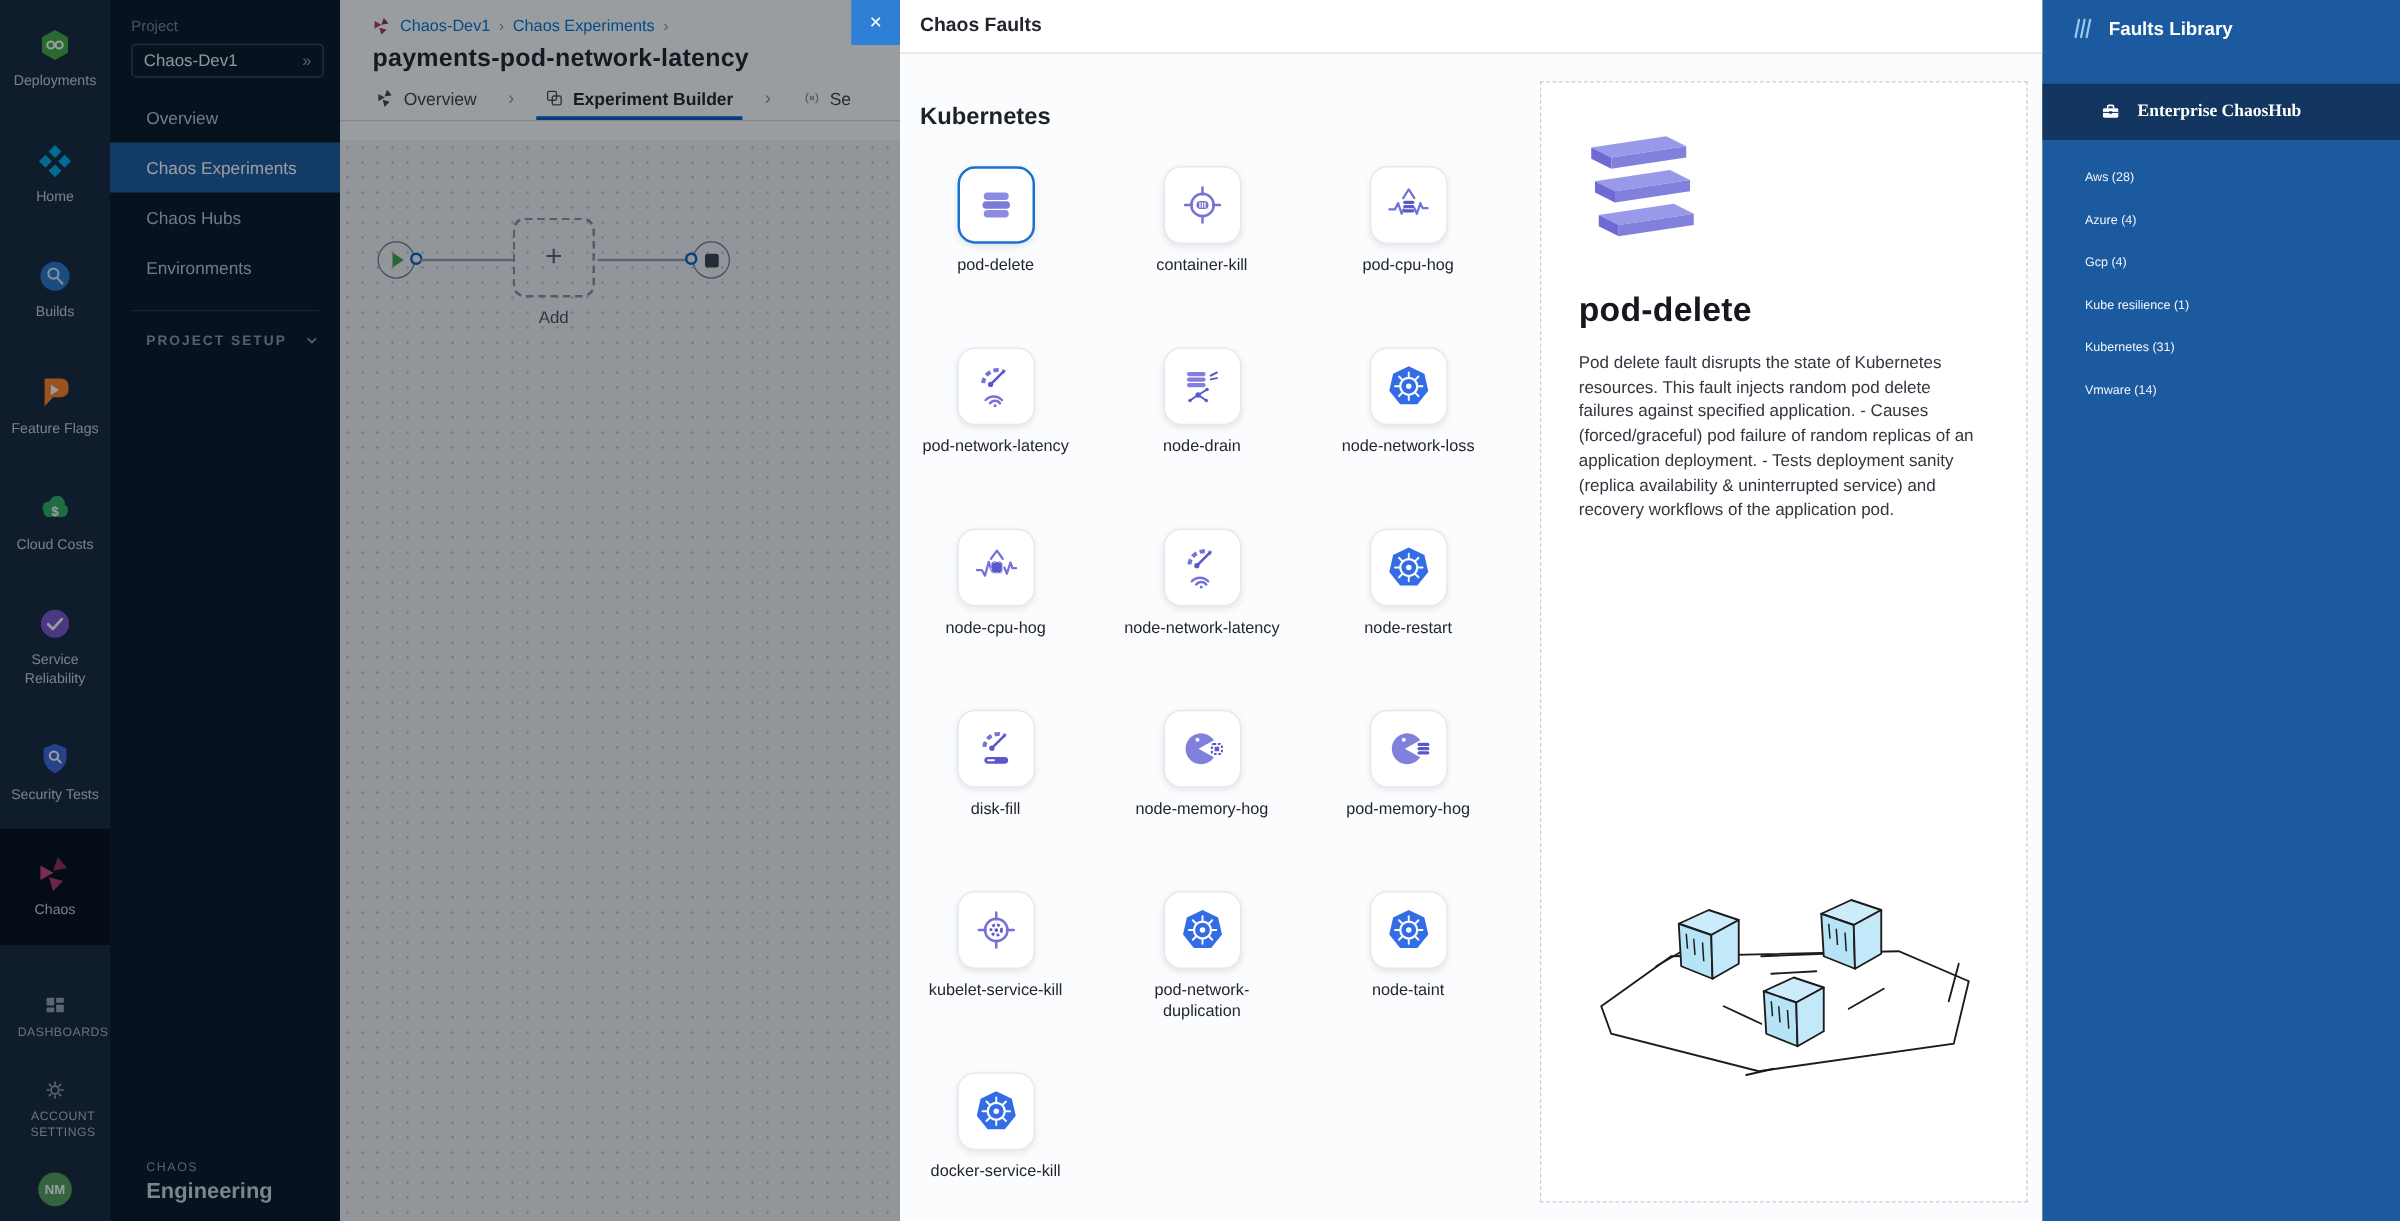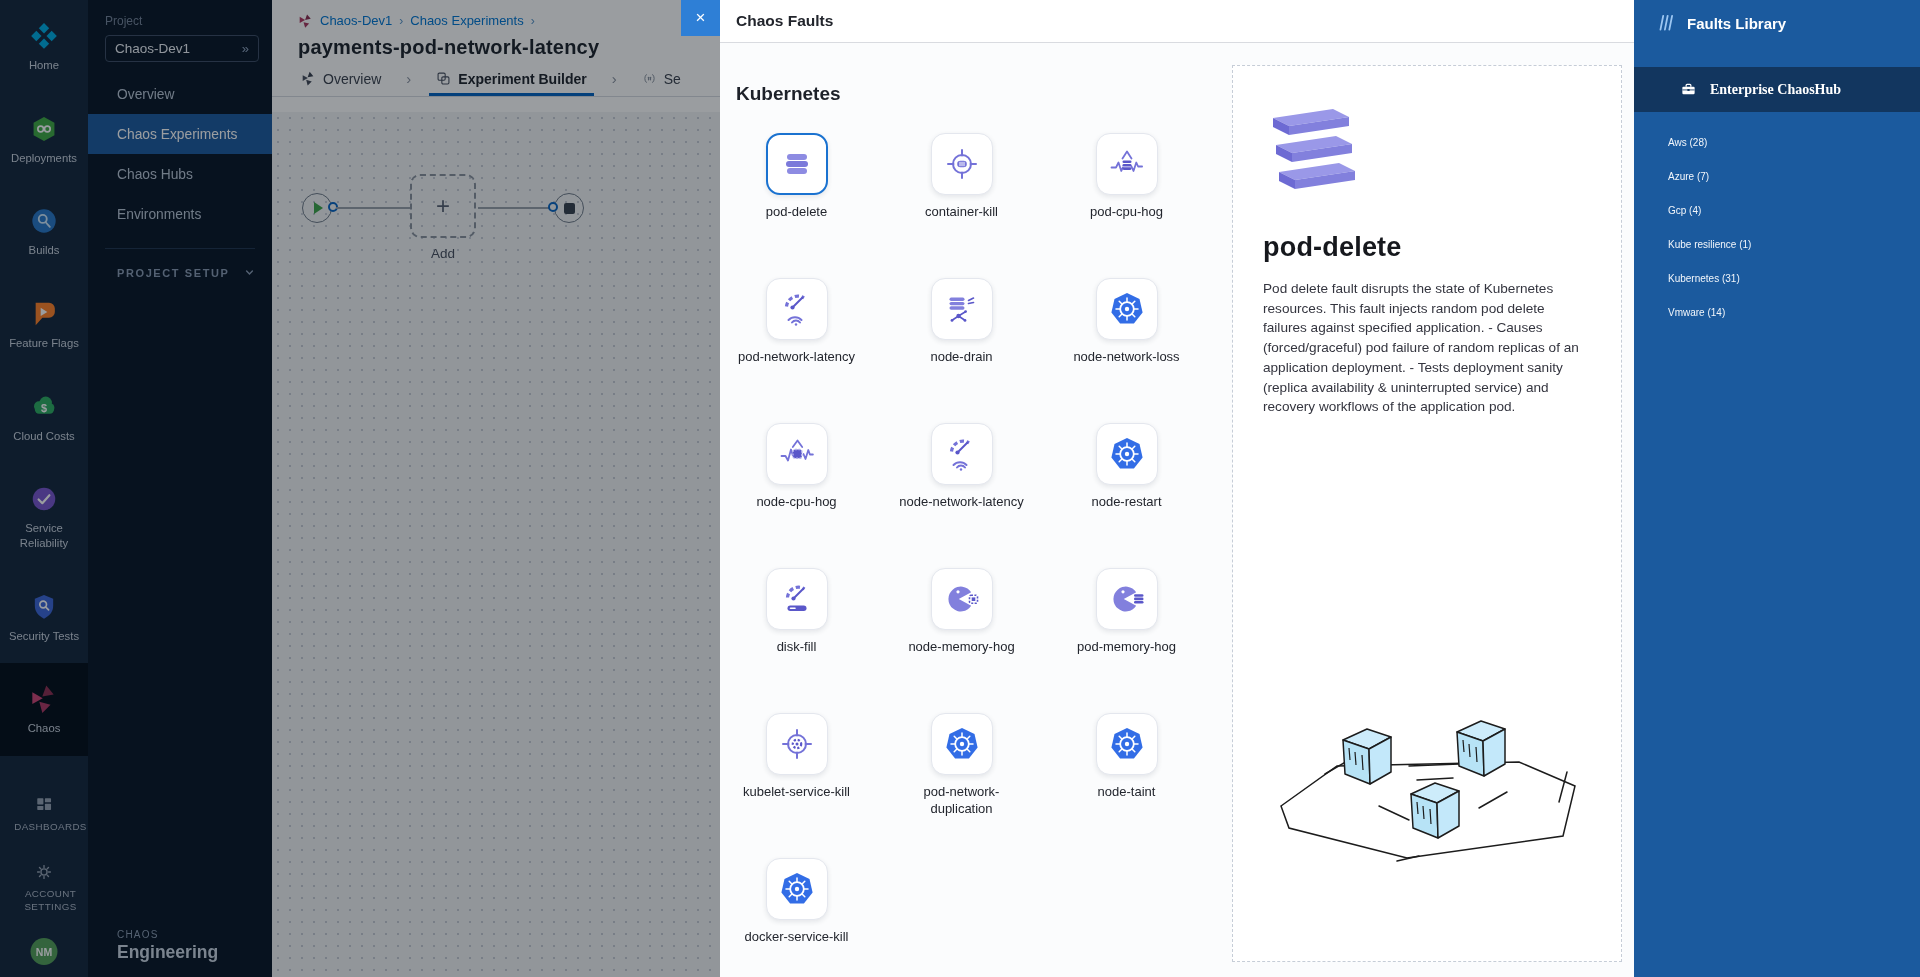--- a/index.html
+++ b/index.html
@@ -97,40 +97,40 @@
 </style>
 </head>
 <body>
 
 <div class="screen">
 
   <nav class="leftnav">
     <div class="ln-main">
         <div class="ln-item">
           <span class="ln-icon">
+            <svg viewBox="0 0 36 36">
+              <polygon points="18,3.5 30.5,10.5 30.5,25.5 18,32.5 5.5,25.5 5.5,10.5" fill="#42ab45"></polygon>
+              <g fill="none" stroke="#fff" stroke-width="2">
+                <circle cx="14" cy="18" r="3.4"></circle>
+                <circle cx="22" cy="18" r="3.4"></circle>
+              </g>
+            </svg>
+          </span>
+          <span class="ln-label">Deployments</span>
+        </div>
+        <div class="ln-item">
+          <span class="ln-icon">
             <svg viewBox="0 0 36 36" fill="#00ade4">
               <path d="M18,2.5 l6.2,6.2 -6.2,6.2 -6.2,-6.2 Z"></path>
               <path d="M8.8,11.8 l6.2,6.2 -6.2,6.2 -6.2,-6.2 Z"></path>
               <path d="M27.2,11.8 l6.2,6.2 -6.2,6.2 -6.2,-6.2 Z"></path>
               <path d="M18,21 l6.2,6.2 -6.2,6.2 -6.2,-6.2 Z"></path>
             </svg>
           </span>
           <span class="ln-label">Home</span>
-        </div>
-        <div class="ln-item">
-          <span class="ln-icon">
-            <svg viewBox="0 0 36 36">
-              <polygon points="18,3.5 30.5,10.5 30.5,25.5 18,32.5 5.5,25.5 5.5,10.5" fill="#42ab45"></polygon>
-              <g fill="none" stroke="#fff" stroke-width="2">
-                <circle cx="14" cy="18" r="3.4"></circle>
-                <circle cx="22" cy="18" r="3.4"></circle>
-              </g>
-            </svg>
-          </span>
-          <span class="ln-label">Deployments</span>
         </div>
         <div class="ln-item">
           <span class="ln-icon">
             <svg viewBox="0 0 36 36">
               <circle cx="18" cy="18" r="14" fill="#2a79c8"></circle>
               <circle cx="16.5" cy="15.5" r="4.8" fill="none" stroke="#cfe7fa" stroke-width="2.2"></circle>
               <line x1="20" y1="19.5" x2="25" y2="25" stroke="#cfe7fa" stroke-width="2.2" stroke-linecap="round"></line>
             </svg>
           </span>
           <span class="ln-label">Builds</span>
@@ -695,21 +695,21 @@
             <rect x="5" y="12" width="26" height="16" rx="2.5" fill="#fff"></rect>
             <path d="M13,12 v-3 a2,2 0 0 1 2,-2 h6 a2,2 0 0 1 2,2 v3" fill="none" stroke="#fff" stroke-width="2.6"></path>
             <rect x="5" y="18" width="26" height="1.8" fill="#12365f"></rect>
             <rect x="15.5" y="16.8" width="5" height="4.4" rx="1" fill="#12365f"></rect>
           </svg>
         </span>
       <span>Enterprise ChaosHub</span>
     </div>
     <div class="lib-list">
         <div class="lib-item">Aws (28)</div>
-        <div class="lib-item">Azure (7)</div>
+        <div class="lib-item">Azure (4)</div>
         <div class="lib-item">Gcp (4)</div>
         <div class="lib-item">Kube resilience (1)</div>
         <div class="lib-item">Kubernetes (31)</div>
         <div class="lib-item">Vmware (14)</div>
       </div>
   </aside>
 
 </div>
 
 </body></html>

